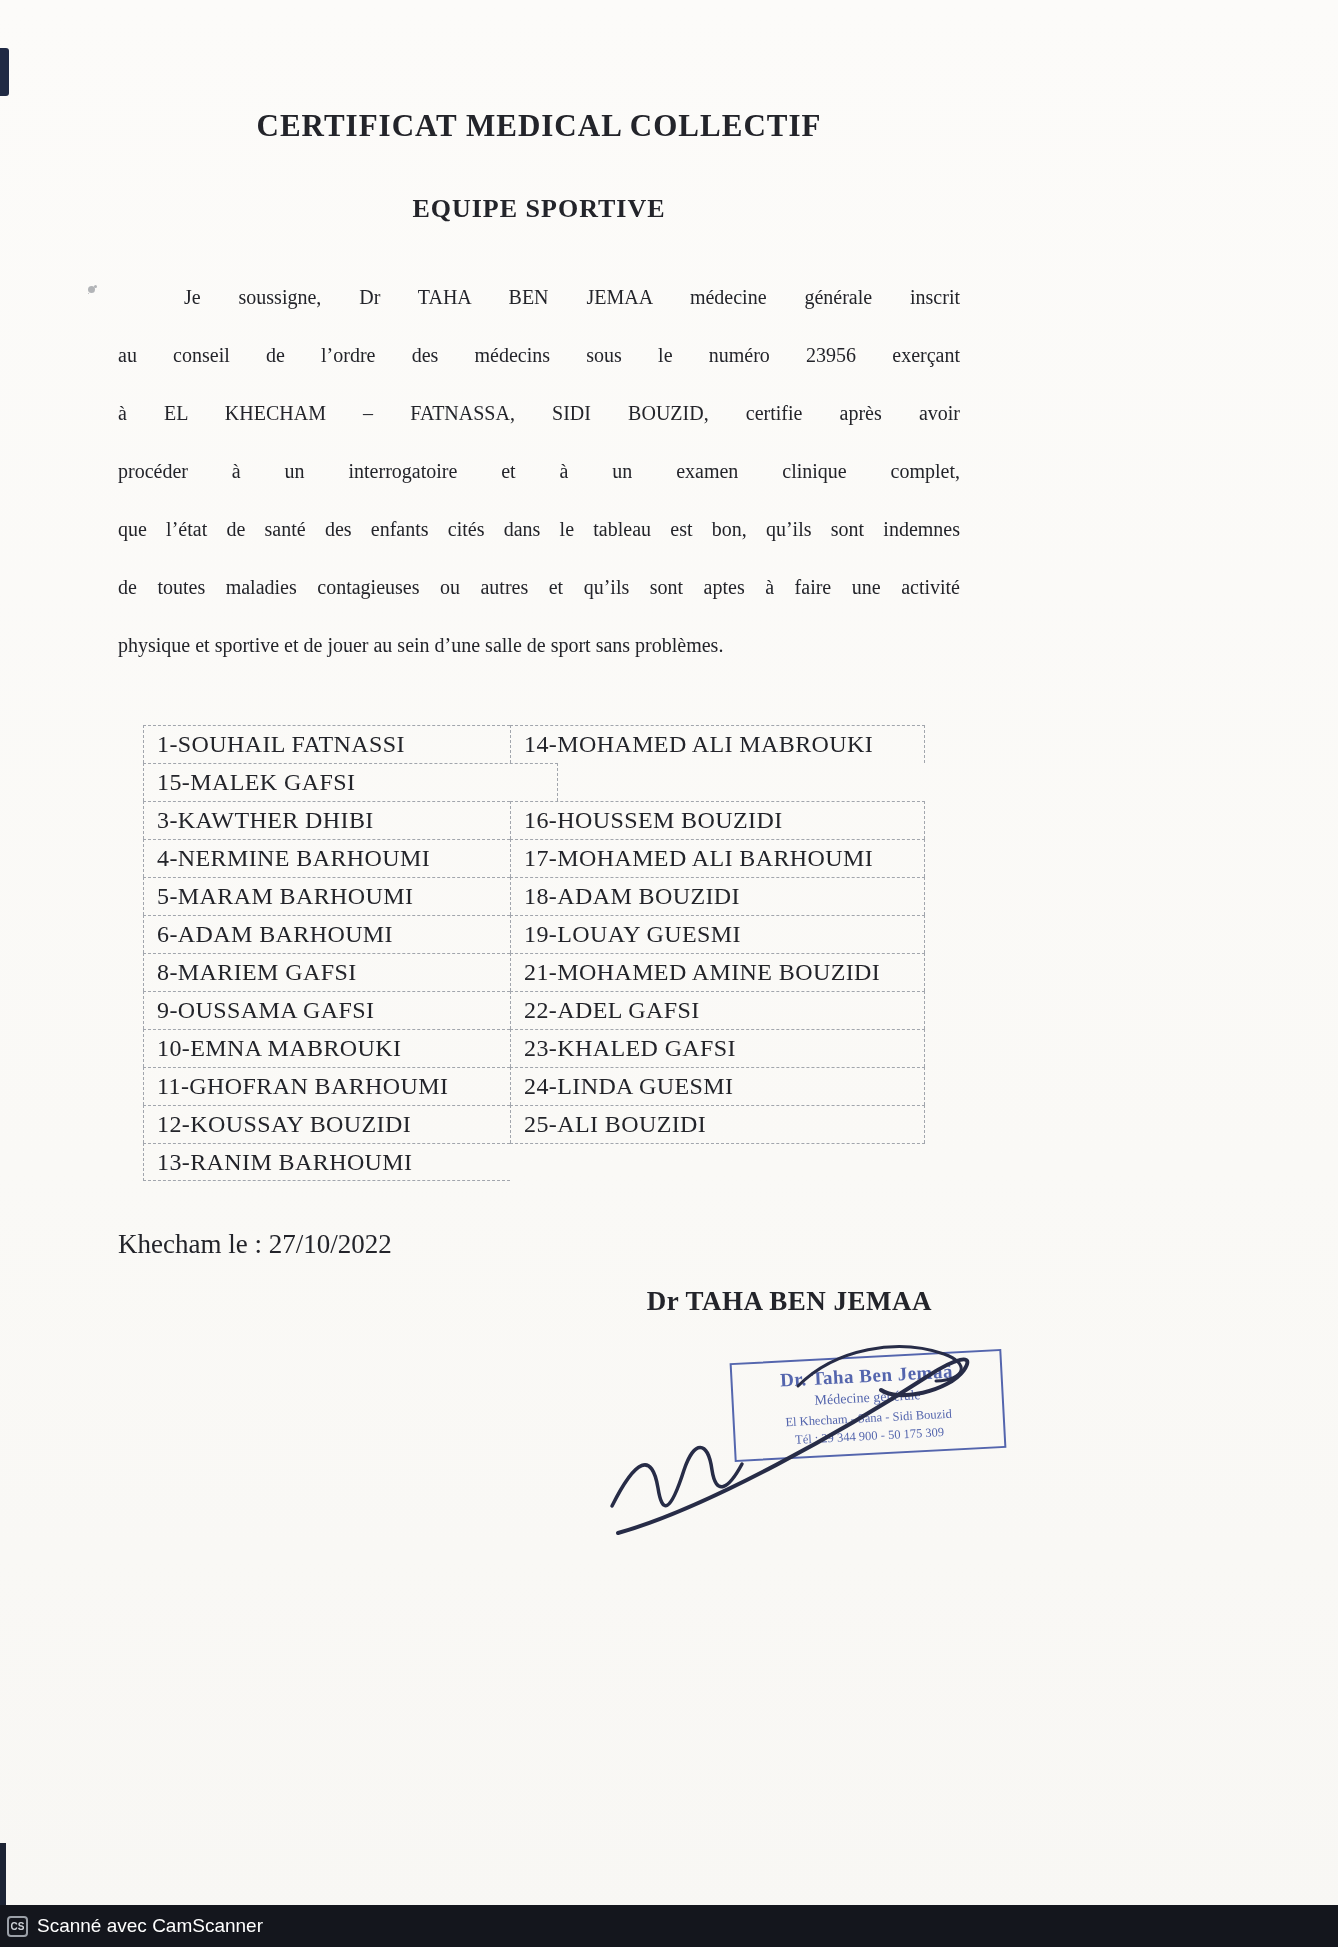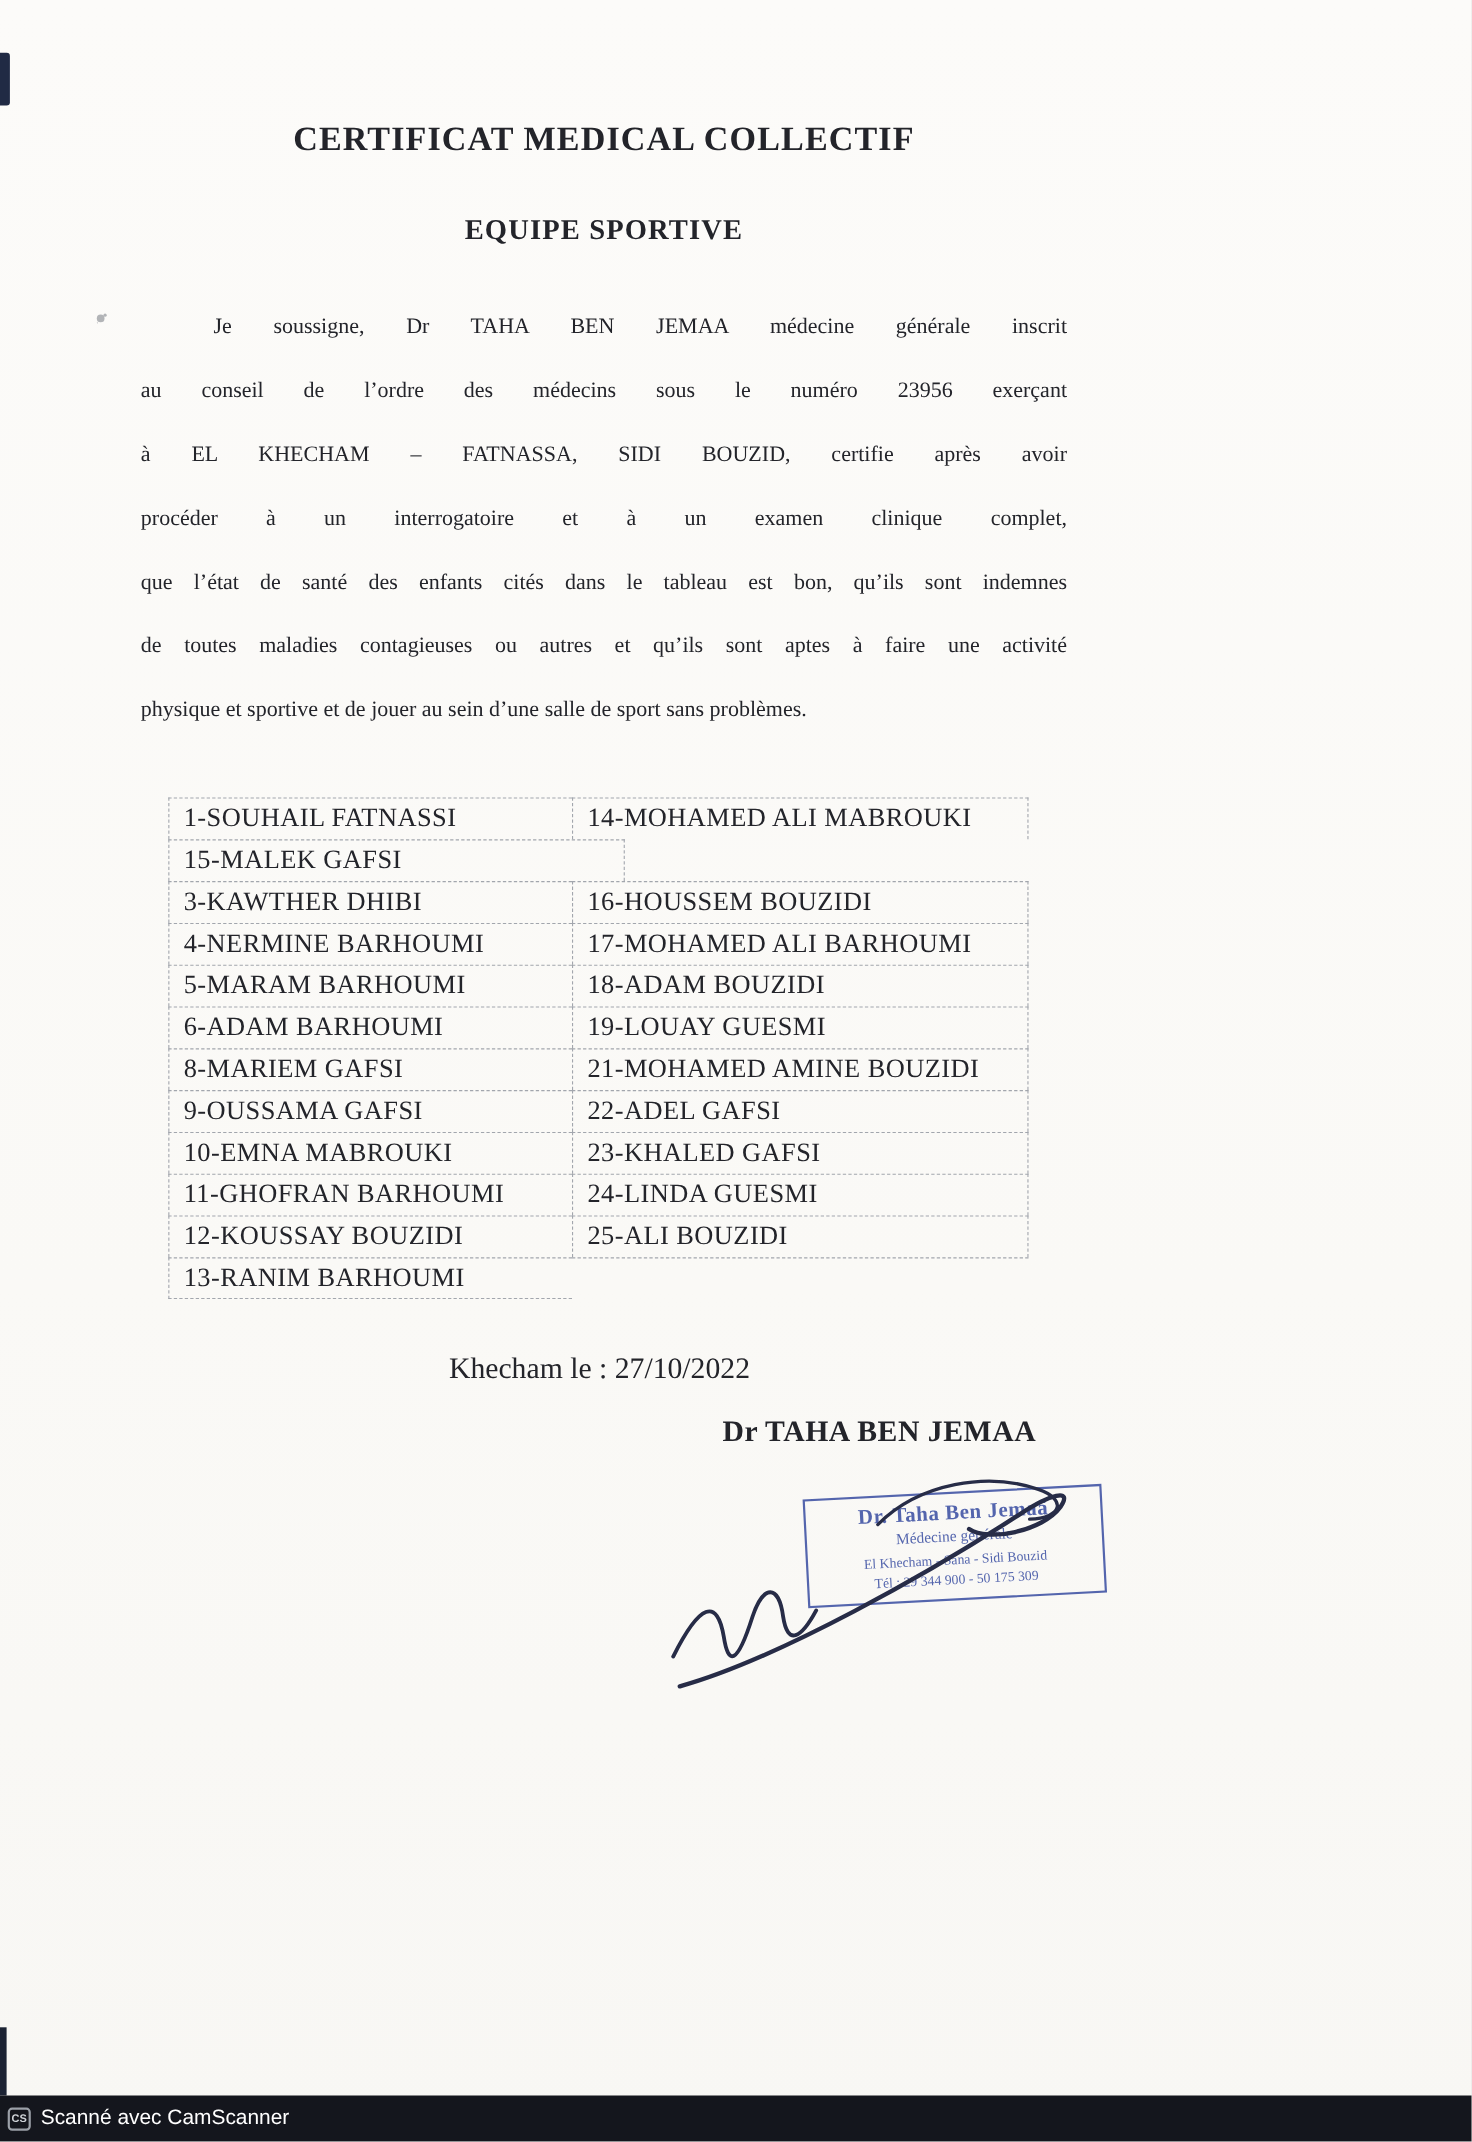--- a/index.html
+++ b/index.html
@@ -5,21 +5,21 @@
   html,body { margin:0; padding:0; background:#d9d9d9; }
   .page {
     position:relative;
     width:1338px; height:1947px;
     margin:0 auto;
     background:linear-gradient(180deg,#fcfbf9 0%, #faf9f6 60%, #f8f7f4 100%);
     font-family:"Liberation Serif","DejaVu Serif",serif;
     color:#23242a;
     overflow:hidden;
   }
-  .content { position:absolute; left:128px; top:0; width:842px; }
+  .content { position:absolute; left:118px; top:0; width:842px; }
 
   .title {
     margin:108px 0 0 0;
     text-align:center;
     font-size:31px; font-weight:700; letter-spacing:1px;
   }
   .subtitle {
     margin:50px 0 0 0;
     text-align:center;
     font-size:26px; font-weight:700; letter-spacing:1px;
@@ -42,21 +42,21 @@
     padding-left:13px; white-space:nowrap; overflow:hidden;
     letter-spacing:0.4px;
   }
   .tcell.c1 { width:367px; }
   .tcell.c2 { width:415px; border-right:1px dashed #a2a6ad; }
   .trow.lastrow .tcell { border-bottom:1px dashed #a2a6ad; }
   .trow.lastrow .tcell.ghost {
     border-left:none; border-right:none; border-bottom:none;
   }
 
-  .signoff { margin-top:48px; text-align:center; font-size:27px; padding-right:8px; }
+  .signoff { margin-top:48px; text-align:left; font-size:27px; padding-right:8px; }
   .doctor  { margin-top:26px; text-align:right; font-size:27px; font-weight:600;
              padding-right:28px; letter-spacing:0.5px; }
 
   .stamp {
     position:absolute; left:732px; top:1356px; width:252px;
     padding:7px 8px 9px;
     border:2px solid #4356a6;
     transform:rotate(-3deg);
     color:#4356a6; text-align:center; opacity:0.9;
     background:rgba(255,255,255,0.0);

